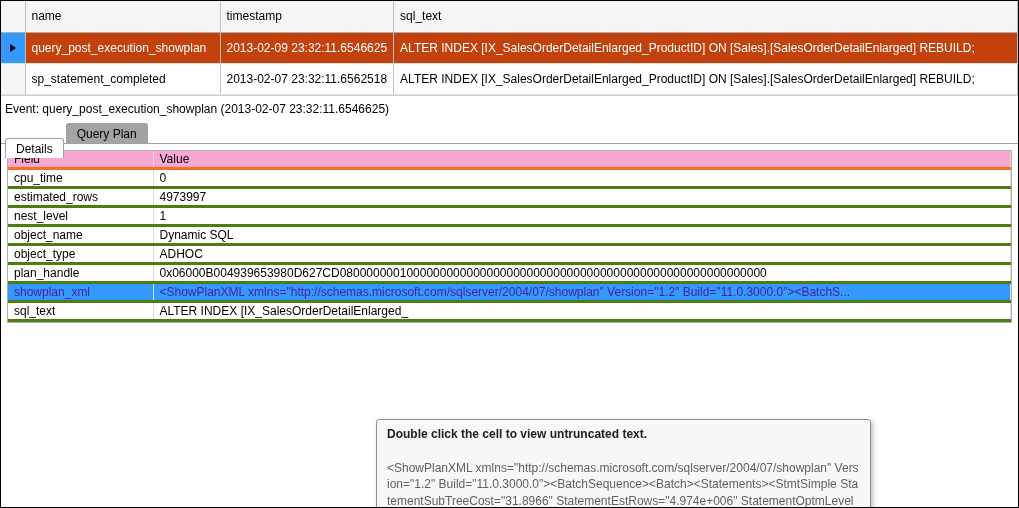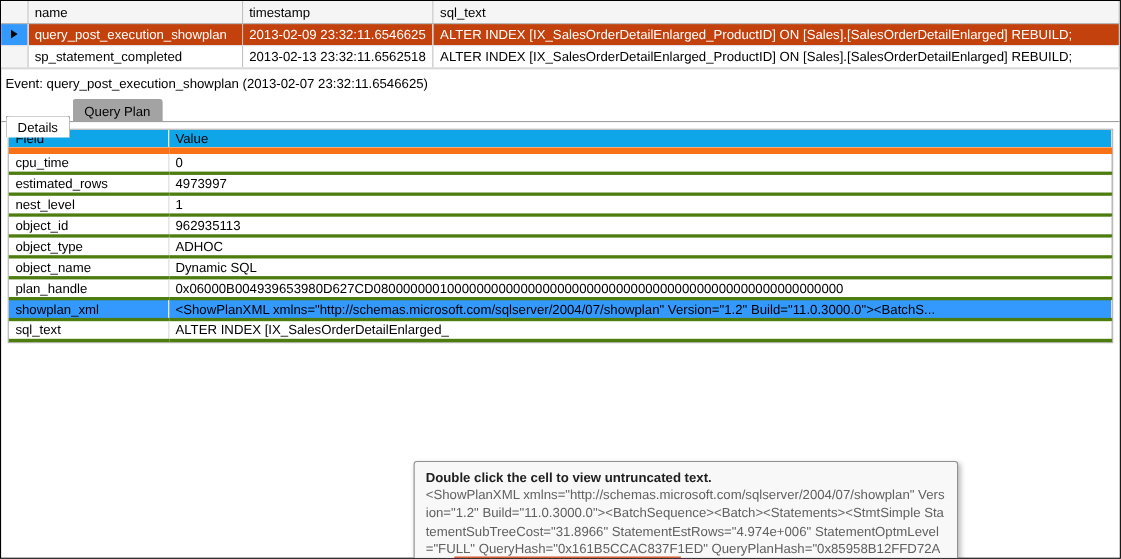--- a/index.html
+++ b/index.html
@@ -19,21 +19,21 @@
   
   .top-grid {
     border-collapse: collapse;
     width: 100%;
   }
   .top-grid th, .top-grid td {
     border-right: 1px solid #c0c0c0;
     border-bottom: 1px solid #e0e0e0;
     text-align: left;
     padding: 2px 6px;
-    height: 20px;
+    height: 31px;
     font-weight: normal;
     white-space: nowrap;
     overflow: hidden;
   }
   .top-grid thead th {
     background: #f5f5f5;
     border-bottom: 1px solid #b0b0b0;
   }
   .gutter { width: 24px; background: #f5f5f5; padding:0; }
   .col-name    { width: 195px; }
@@ -89,27 +89,27 @@
     border-bottom: 3px solid #4d7c0f;
     text-align: left;
     padding: 1px 6px;
     height: 18px;
     font-weight: normal;
     white-space: nowrap;
     overflow: hidden;
     vertical-align: middle;
   }
   .details-grid thead th {
-    background: #0ea5e9;
-    border-bottom: 6px solid #f97316;
+    background: #f9a8d4;
+    border-bottom: 3px solid #f97316;
   }
   .d-field { width: 145px; }
   .details-grid tbody tr.sel td {
     background: #3399ff;
-    color: #000000;
+    color: #4c1d95;
   }
 
   
   .tooltip {
     position: absolute;
     left: 375px;
     top: 418px;
     width: 495px;
     background: #f8f8f8;
     border: 1px solid #909090;
@@ -118,21 +118,21 @@
     padding: 6px 10px 8px 10px;
     font-size: 12px;
     color: #606060;
     line-height: 1.35;
     word-break: break-all;
     overflow-wrap: anywhere;
   }
   .tooltip .title {
     font-weight: bold;
     color: #202020;
-    margin-bottom: 0;
+    margin-bottom: 18px;
   }
   .redbox {
     border: 2px solid #c30; 
     padding: 0 1px;
     margin: 0 1px;
     color: #606060;
   }
 </style>
 </head>
 <body>
@@ -159,21 +159,21 @@
             <polygon points="2,1 8,5 2,9" fill="#000"></polygon>
           </svg>
       </td>
       <td>query_post_execution_showplan</td>
       <td>2013-02-09 23:32:11.6546625</td>
       <td>ALTER INDEX [IX_SalesOrderDetailEnlarged_ProductID] ON [Sales].[SalesOrderDetailEnlarged]  REBUILD;</td>
     </tr>
     <tr>
       <td class="gutter"></td>
       <td>sp_statement_completed</td>
-      <td>2013-02-13 23:32:11.6562518</td>
+      <td>2013-02-07 23:32:11.6562518</td>
       <td>ALTER INDEX [IX_SalesOrderDetailEnlarged_ProductID] ON [Sales].[SalesOrderDetailEnlarged]  REBUILD;</td>
     </tr>
   </tbody>
 </table>
 
 <div class="event-label">Event: query_post_execution_showplan (2013-02-07 23:32:11.6546625)</div>
 
 <div class="tabstrip">
   <div class="tab active">Details</div>
   <div class="tab">Query Plan</div>
@@ -199,30 +199,26 @@
         </tr>
         <tr>
           <td>estimated_rows</td>
           <td>4973997</td>
         </tr>
         <tr>
           <td>nest_level</td>
           <td>1</td>
         </tr>
         <tr>
-          <td>object_id</td>
-          <td>962935113</td>
+          <td>object_name</td>
+          <td>Dynamic SQL</td>
         </tr>
         <tr>
           <td>object_type</td>
           <td>ADHOC</td>
-        </tr>
-        <tr>
-          <td>object_name</td>
-          <td>Dynamic SQL</td>
         </tr>
         <tr>
           <td>plan_handle</td>
           <td>0x06000B004939653980D627CD0800000001000000000000000000000000000000000000000000000000000000</td>
         </tr>
         <tr class="sel">
           <td>showplan_xml</td>
           <td>&lt;ShowPlanXML xmlns="http://schemas.microsoft.com/sqlserver/2004/07/showplan" Version="1.2" Build="11.0.3000.0"&gt;&lt;BatchS...</td>
         </tr>
         <tr>

